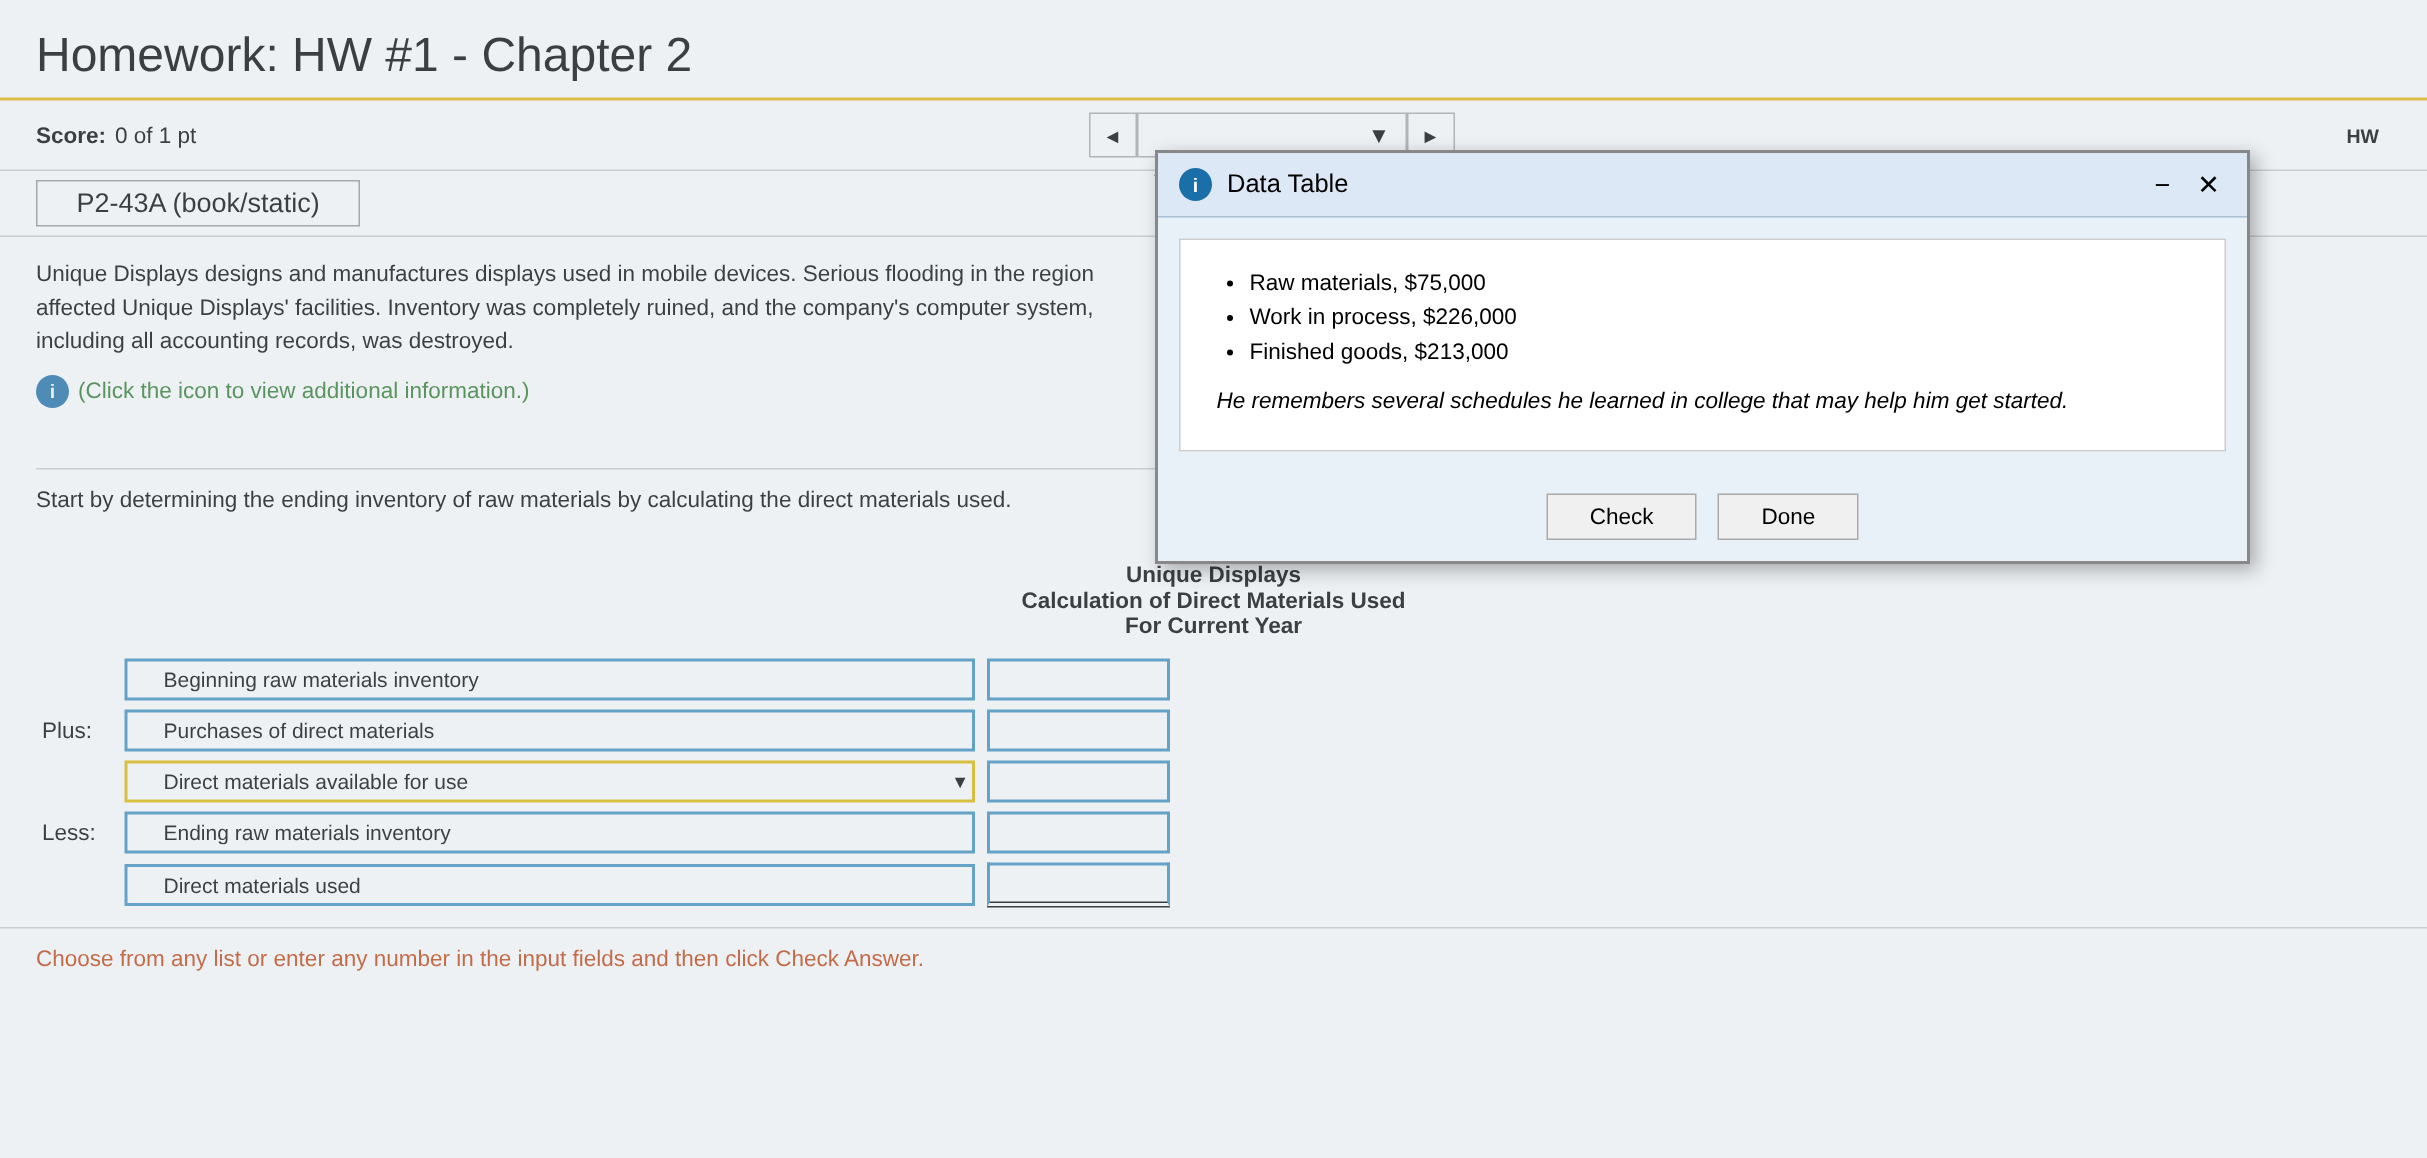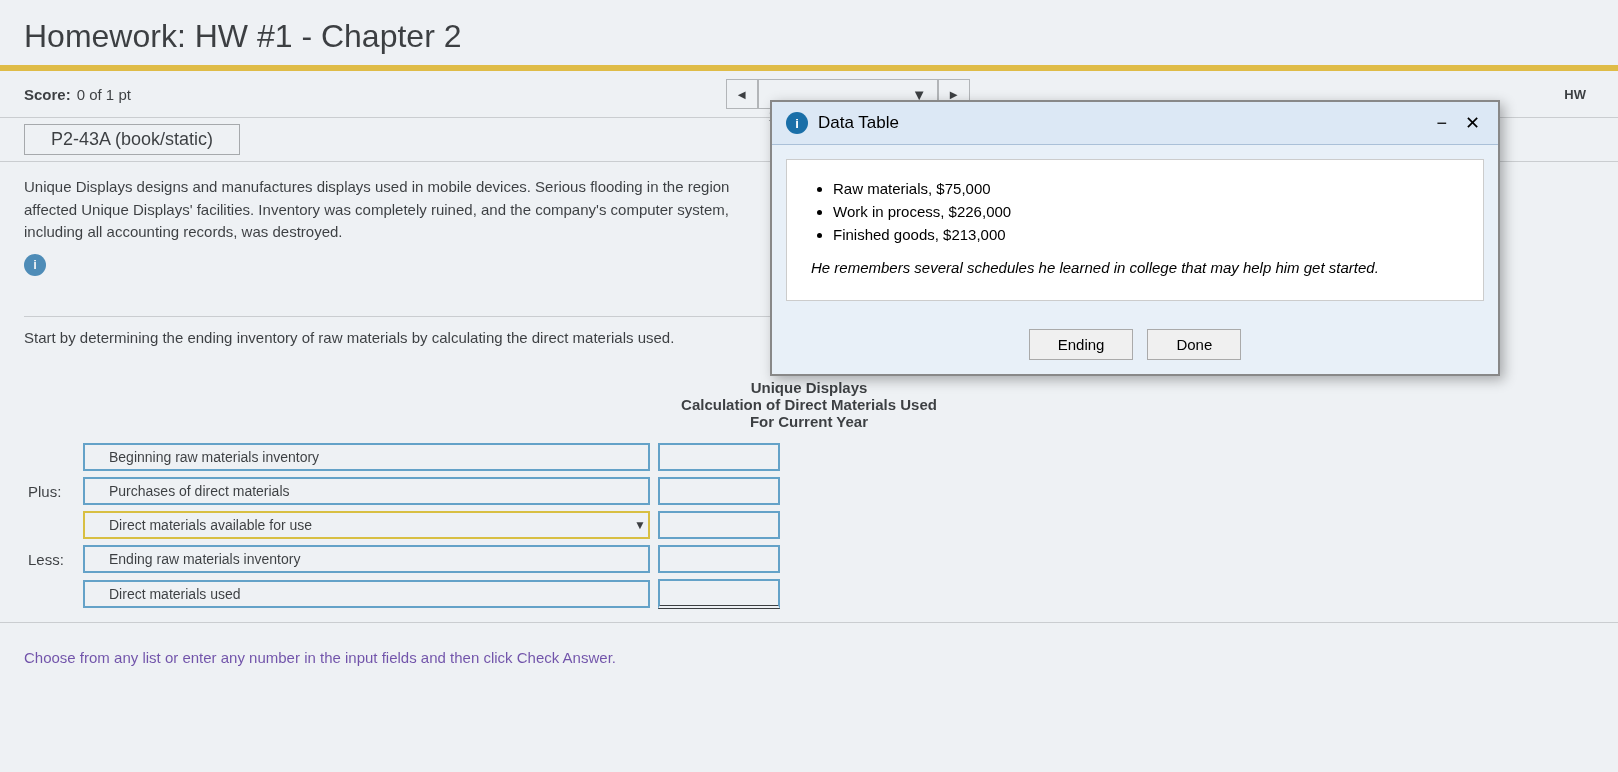--- a/index.html
+++ b/index.html
@@ -1,21 +1,21 @@
 <!DOCTYPE html>
 <html><head>
   <meta charset="utf-8">
   <style>
     * { box-sizing: border-box; margin: 0; padding: 0; }
     body { font-family: Arial, sans-serif; font-size: 15px; background: #fff; color: #000; }
 
     .page-wrapper { width: 1618px; min-height: 772px; position: relative; overflow: hidden; }
 
     
-    .page-header { padding: 18px 24px 10px 24px; border-bottom: 6px solid #eab308; }
+    .page-header { padding: 18px 24px 10px 24px; border-bottom: 2px solid #eab308; }
     .page-title { font-size: 32px; font-weight: normal; color: #000; }
 
     
     .score-bar { display: flex; align-items: center; padding: 8px 24px; border-bottom: 1px solid #ccc; }
     .score-label { font-weight: bold; margin-right: 6px; }
     .score-value { margin-right: auto; }
     .nav-controls { display: flex; align-items: center; gap: 0; }
     .nav-btn { width: 32px; height: 30px; background: #fff; border: 1px solid #aaa; cursor: pointer; display: flex; align-items: center; justify-content: center; font-size: 13px; }
     .nav-dropdown { display: flex; align-items: center; border: 1px solid #aaa; padding: 4px 10px; min-width: 180px; justify-content: space-between; height: 30px; cursor: pointer; background: #fff; }
     .nav-dropdown-text { font-size: 14px; margin-top: 44px; }
@@ -47,21 +47,21 @@
     .label-input.yellow-border { border-color: #e0b800; }
     .value-input { border: 2px solid #3a8fc0; background: #fff; padding: 4px 8px; width: 100%; font-size: 14px; outline: none; text-align: right; }
 
     .prefix-cell { width: 55px; font-size: 15px; padding-right: 6px; }
     .label-cell { }
     .value-cell { width: 130px; }
 
     .dropdown-wrapper { position: relative; display: flex; align-items: flex-start; }
     .dropdown-arrow { position: absolute; right: 4px; top: 50%; transform: translateY(-50%); pointer-events: none; font-size: 12px; }
 
-    .bottom-note { padding: 26px 24px; font-size: 15px; color: #4c1d95; border-top: 1px solid #ccc; margin-top: 10px; }
+    .bottom-note { padding: 12px 24px; font-size: 15px; color: #c2410c; border-top: 1px solid #ccc; margin-top: 10px; }
 
     
     .modal-overlay { position: absolute; top: 0; left: 0; width: 100%; height: 100%; background: rgba(200,210,220,0.3); z-index: 100; }
 
     
     .data-table-modal {
       position: absolute;
       top: 100px;
       left: 770px;
       width: 730px;
@@ -118,20 +118,21 @@
   </div>
 
   <div class="problem-tab">
     <span class="problem-id">P2-43A (book/static)</span>
   </div>
 
   <div class="problem-body">
     <p class="problem-text">Unique Displays designs and manufactures displays used in mobile devices. Serious flooding in the region affected Unique Displays' facilities. Inventory was completely ruined, and the company's computer system, including all accounting records, was destroyed.</p>
     <div class="info-link">
       <span class="info-circle">i</span>
+      <span>(Click the icon to view additional information.)</span>
     </div>
   </div>
 
   <div class="problem-body" style="padding-top:16px;">
     <p class="instruction-text">Start by determining the ending inventory of raw materials by calculating the direct materials used.</p>
   </div>
 
   <div class="form-section">
     <div class="form-title">Unique Displays</div>
     <div class="form-subtitle">Calculation of Direct Materials Used</div>
@@ -214,18 +215,18 @@
     </div>
     <div class="modal-body">
       <ul class="modal-list">
         <li>Raw materials, $75,000</li>
         <li>Work in process, $226,000</li>
         <li>Finished goods, $213,000</li>
       </ul>
       <p class="modal-remember">He remembers several schedules he learned in college that may help him get started.</p>
     </div>
     <div class="modal-footer">
-      <button class="modal-btn">Ending</button>
+      <button class="modal-btn">Check</button>
       <button class="modal-btn">Done</button>
     </div>
   </div>
 
 </div>
 
 </body></html>

